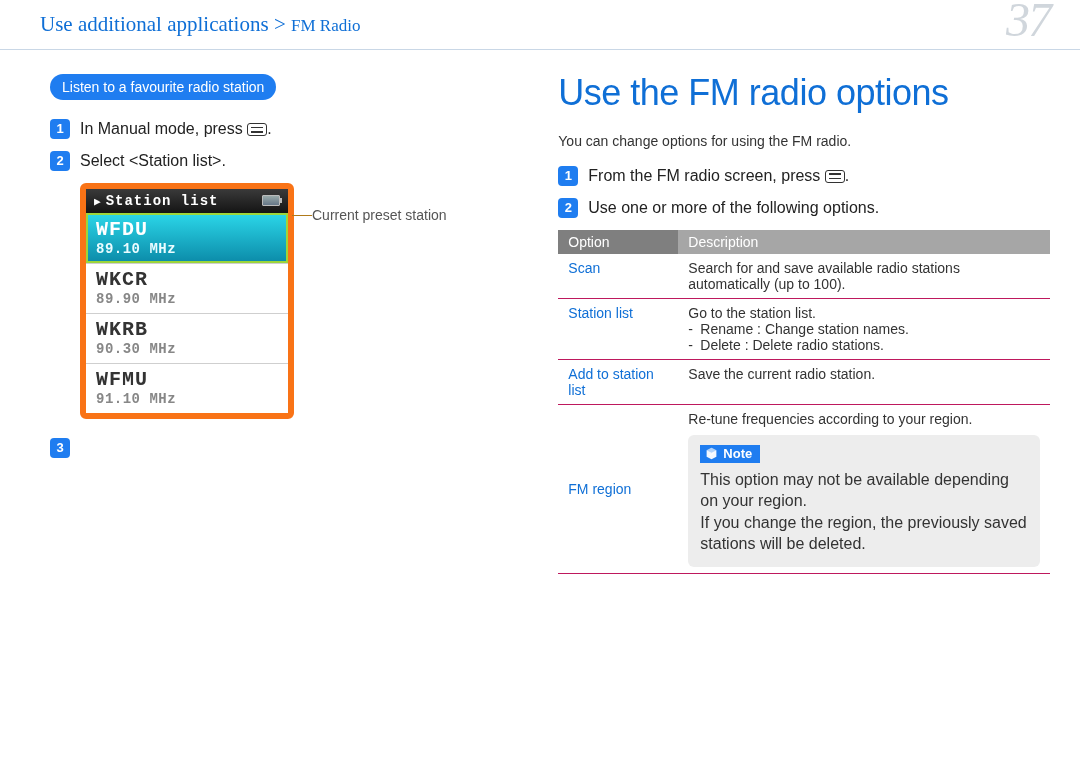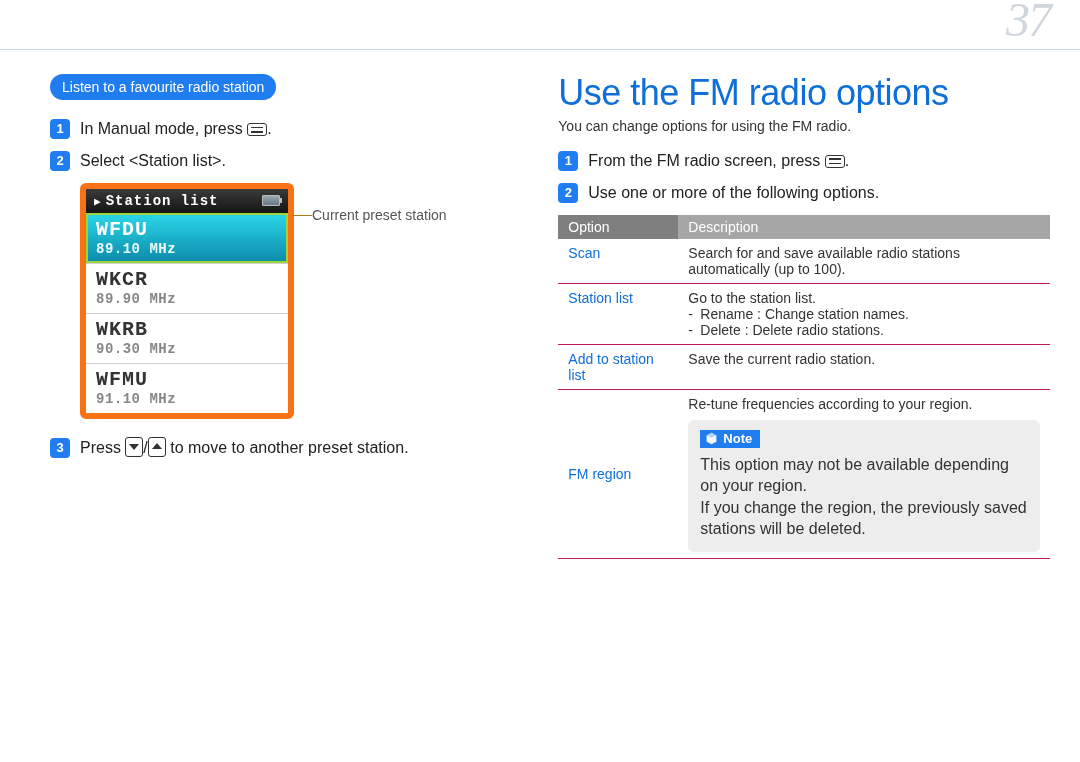--- a/index.html
+++ b/index.html
@@ -75,21 +75,21 @@
   }
   .sl-call { font-family: 'Courier New', monospace; font-weight: bold; font-size: 20px; letter-spacing: 1px; }
   .sl-freq { font-family: 'Courier New', monospace; font-weight: bold; font-size: 14px; color: #878787; letter-spacing: 0.5px; }
   .sl-item.active .sl-freq { color: #eafcff; }
   .callout-line {
     width: 20px; height: 1.5px; background: #b07a1a; margin-top: 32px; margin-left: -2px;
   }
   .callout-text { font-size: 14px; color: #555; margin-top: 24px; margin-left: 0; }
   .section-title {
     font-family: Arial, Helvetica, sans-serif; font-weight: normal; font-size: 36px; color: #0f6fd6;
-    letter-spacing: -0.5px; margin-bottom: 6px; line-height: 1.05;
+    letter-spacing: -0.5px; margin-bottom: 21px; line-height: 1.05;
   }
   .section-sub { font-size: 14px; color: #333; margin-bottom: 16px; }
   table.options { width: 100%; border-collapse: collapse; font-size: 14px; margin-top: 10px;}
   table.options th {
     background: #7f7f7f; color: #fff; text-align: left; padding: 4px 10px; font-weight: normal;
   }
   table.options th.desc-col { background: #a6a6a6; }
   table.options td { padding: 6px 10px; vertical-align: top; border-bottom: 1px solid #be185d; }
   table.options td.opt { color: #0f6fd6; width: 120px; }
   .note-box { background: #ededed; border-radius: 6px; padding: 10px 12px 12px 12px; margin-top: 8px; }
@@ -104,20 +104,23 @@
   .note-badge .cube svg { width: 13px; height: 13px; }
   .note-text { font-size: 16px; line-height: 1.35; color: #333; }
   .desc-list { list-style: none; padding-left: 0; }
   .desc-list li { position: relative; padding-left: 12px; }
   .desc-list li::before { content: "-"; position: absolute; left: 0; }
 </style>
 </head>
 <body>
 
 <div class="header">
+  <span class="breadcrumb">
+    <span>Use additional applications</span><span> &gt; </span><span class="sub">FM Radio</span>
+  </span>
   <span class="page-number">37</span>
 </div>
 
 <div class="columns">
 
   <div class="col">
     <div class="pill">Listen to a favourite radio station</div>
 
     <div class="step">
       <div class="step-num">1</div>
@@ -153,23 +156,20 @@
           <div class="sl-call">WFMU</div>
           <div class="sl-freq">91.10 MHz</div>
         </div>
       </div>
       <div class="callout-line"></div>
       <div class="callout-text">Current preset station</div>
     </div>
 
     <div class="step">
       <div class="step-num">3</div>
-      <div class="step-text">
-        <span>Press </span><span class="arrow-key down"></span><span>/</span><span class="arrow-key up"></span><span> to move to another preset station.</span>
-      </div>
     </div>
   </div>
 
   <div class="col col-right">
     <h1 class="section-title">Use the FM radio options</h1>
     <div class="section-sub">You can change options for using the FM radio.</div>
 
     <div class="step">
       <div class="step-num">1</div>
       <div class="step-text">

